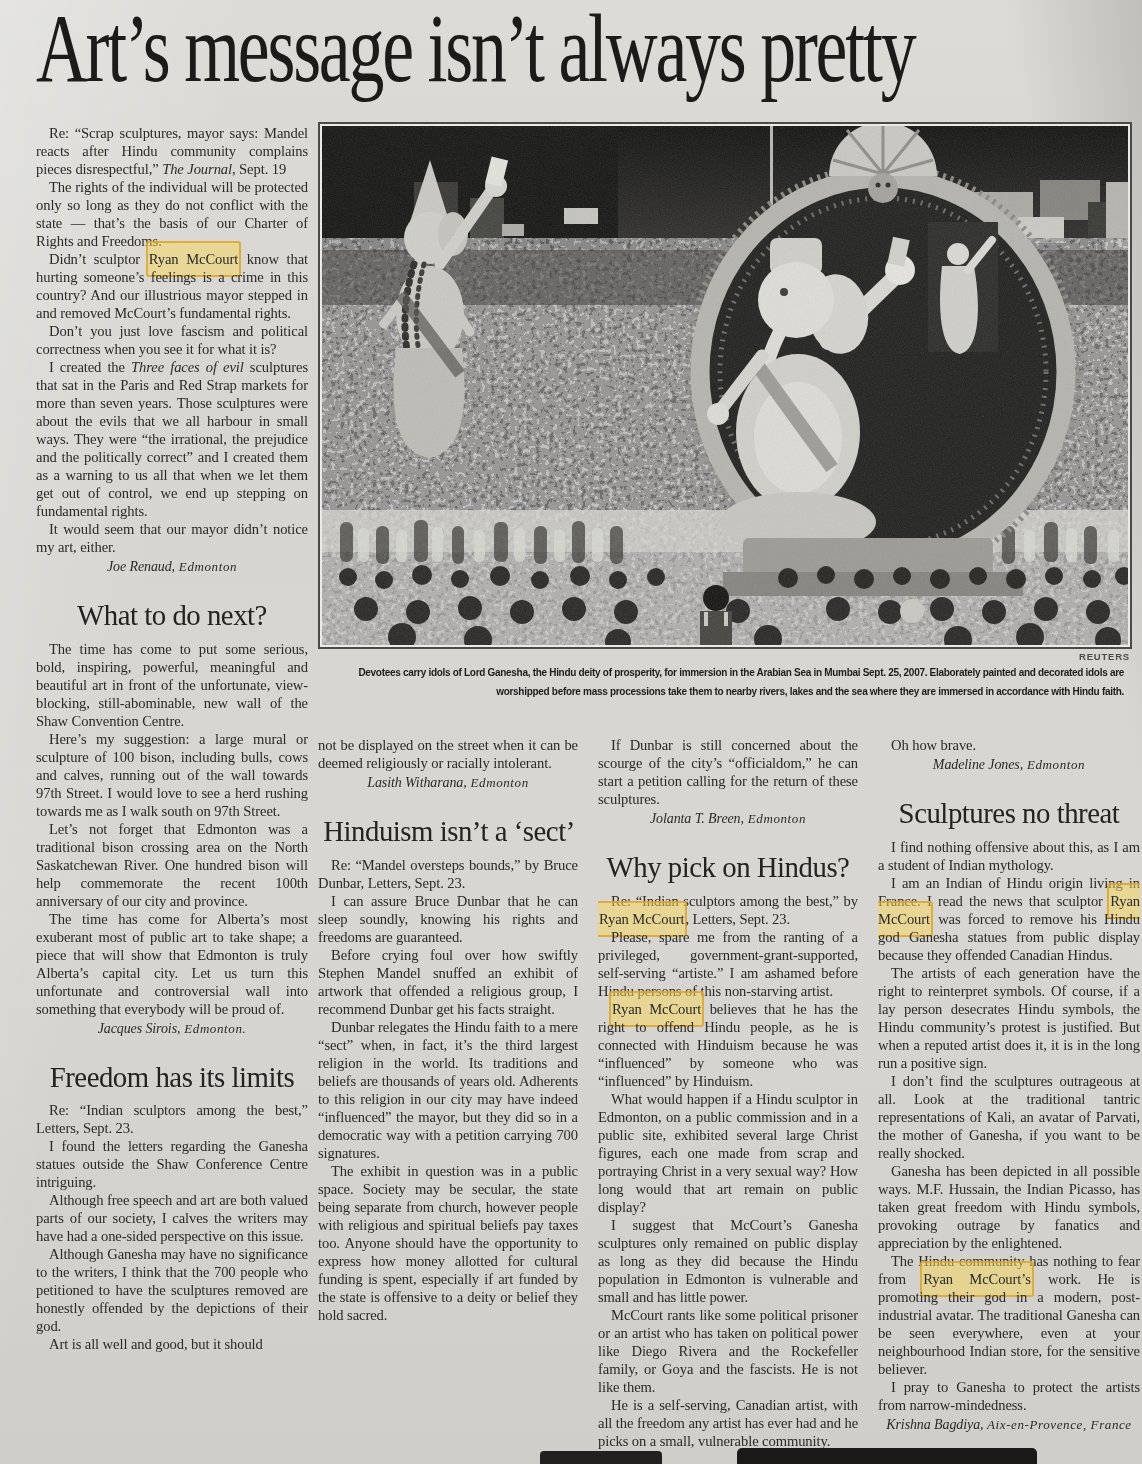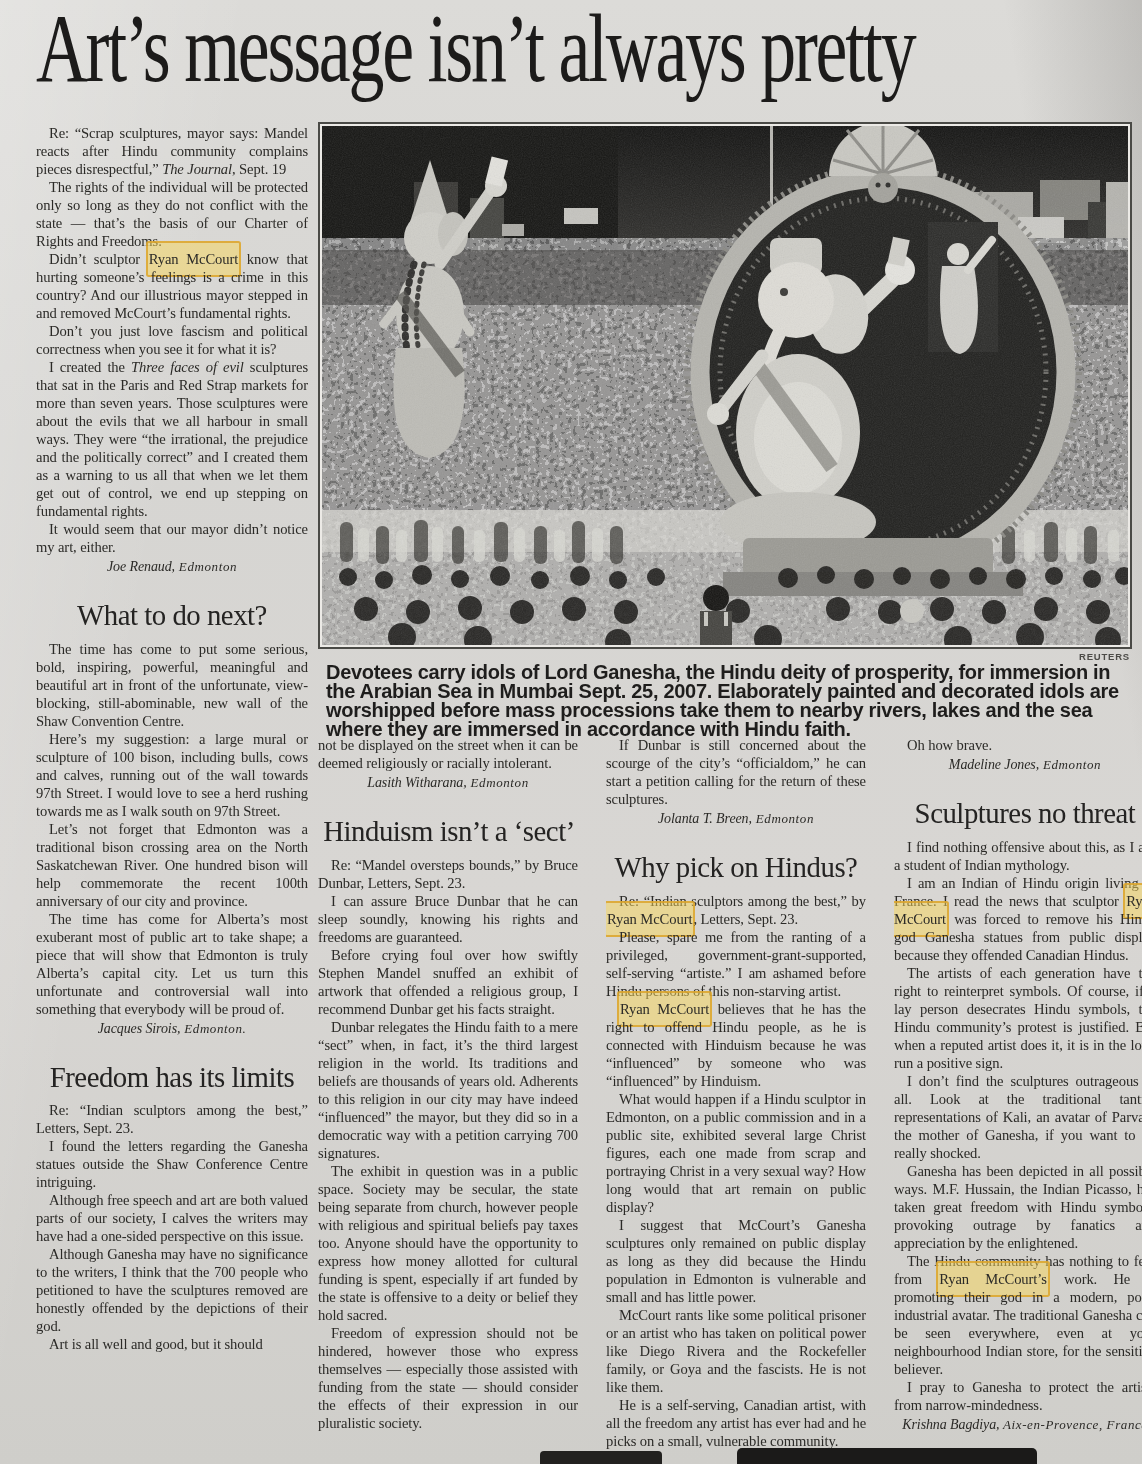--- a/index.html
+++ b/index.html
@@ -35,24 +35,24 @@
   }
   #col1{left:36px;top:124px;width:272px;height:1340px;overflow:hidden;}
   .photo-wrap{position:absolute;left:318px;top:122px;width:814px;}
   .photo-wrap svg{display:block;}
   .credit{
     text-align:right;font-family:"Liberation Sans",sans-serif;font-weight:bold;
     font-size:9.5px;letter-spacing:.8px;color:#4d4c48;margin:2px 2px 0 0;
   }
   .caption{
     font-family:"Liberation Sans",sans-serif;font-weight:bold;
-    font-size:20px;line-height:19px;text-align:left;color:#1e1d1c;
+    font-size:10px;line-height:19px;text-align:right;color:#1e1d1c;
     margin-top:1px;padding:0 8px;letter-spacing:-.3px;
   }
-  .cols{position:absolute;left:318px;top:736px;width:822px;height:728px;display:flex;gap:28px;}
+  .cols{position:absolute;left:318px;top:736px;width:822px;height:728px;display:flex;gap:20px;}
   .cols .col{position:relative;flex:0 0 260px;height:728px;overflow:hidden;}
   .cols .col:last-child{flex-basis:262px;}
   .strip{position:absolute;background:#22211f;bottom:0;}
   .strip.s1{left:540px;width:122px;height:13px;border-radius:4px 4px 0 0;}
   .strip.s2{left:737px;width:300px;height:16px;border-radius:5px 5px 0 0;background:#1b1a19;}
 </style>
 </head>
 <body>
 
 <div class="page">
@@ -287,21 +287,20 @@
   <div class="cols">
     <div class="col">
         <p class="noindent">not be displayed on the street when it can be deemed religiously or racially intolerant.</p>
         <div class="sig"><span class="sig-name">Lasith Witharana,</span><span class="sig-loc"> Edmonton</span></div>
         <div class="sec-head">Hinduism isn’t a ‘sect’</div>
         <p>Re: “Mandel oversteps bounds,” by Bruce Dunbar, Letters, Sept. 23.</p>
         <p>I can assure Bruce Dunbar that he can sleep soundly, knowing his rights and freedoms are guaranteed.</p>
         <p>Before crying foul over how swiftly Stephen Mandel snuffed an exhibit of artwork that offended a religious group, I recommend Dunbar get his facts straight.</p>
         <p>Dunbar relegates the Hindu faith to a mere “sect” when, in fact, it’s the third largest religion in the world. Its traditions and beliefs are thousands of years old. Adherents to this religion in our city may have indeed “influenced” the mayor, but they did so in a democratic way with a petition carrying 700 signatures.</p>
         <p>The exhibit in question was in a public space.  Society may be secular, the state being separate from church, however people with religious and spiritual beliefs pay taxes too. Anyone should have the opportunity to express how money allotted for cultural funding is spent, especially if art funded by the state is offensive to a deity or belief they hold sacred.</p>
-        <p>Freedom of expression should not be hindered, however those who express themselves — especially those assisted with funding from the state — should consider the effects of their expression in our pluralistic society.</p>
       </div>
     <div class="col">
         <p>If Dunbar is still concerned about the scourge of the city’s “officialdom,” he can start a petition calling for the return of these sculptures.</p>
         <div class="sig"><span class="sig-name">Jolanta T. Breen,</span><span class="sig-loc"> Edmonton</span></div>
         <div class="sec-head">Why pick on Hindus?</div>
         <p>Re: “Indian sculptors among the best,” by <span class="hl">Ryan McCourt</span>, Letters, Sept. 23.</p>
         <p>Please, spare me from the ranting of a privileged, government-grant-supported, self-serving “artiste.” I am ashamed before Hindu persons of this non-starving artist.</p>
         <p><span class="hl">Ryan McCourt</span>  believes that he has the right to offend Hindu people, as he is connected with Hinduism because he was “influenced” by someone who was “influenced” by Hinduism.</p>
         <p>What would happen if a Hindu sculptor in Edmonton, on a public commission and in a public site, exhibited several large Christ figures, each one made from scrap and portraying Christ in a very sexual way? How long would that art remain on public display?</p>
         <p>I suggest that McCourt’s Ganesha sculptures only remained on public display as long as they did because the Hindu population in Edmonton is vulnerable and small and has little power.</p>

